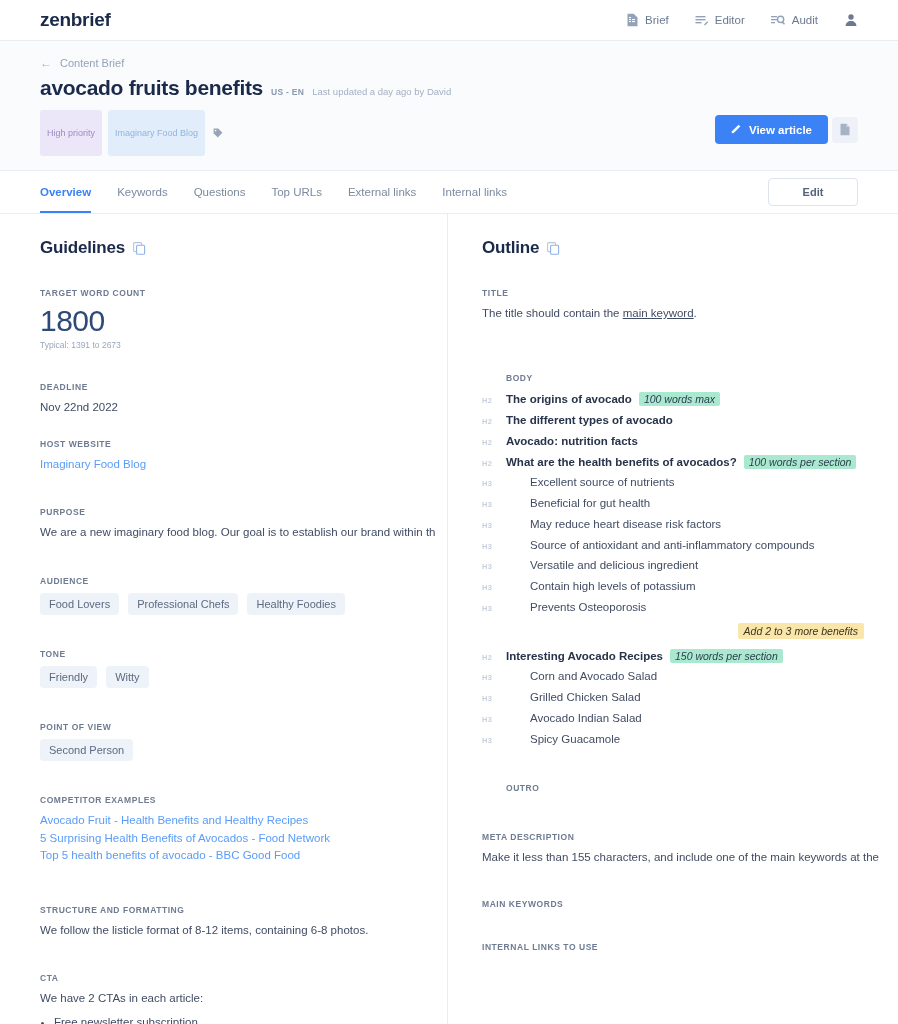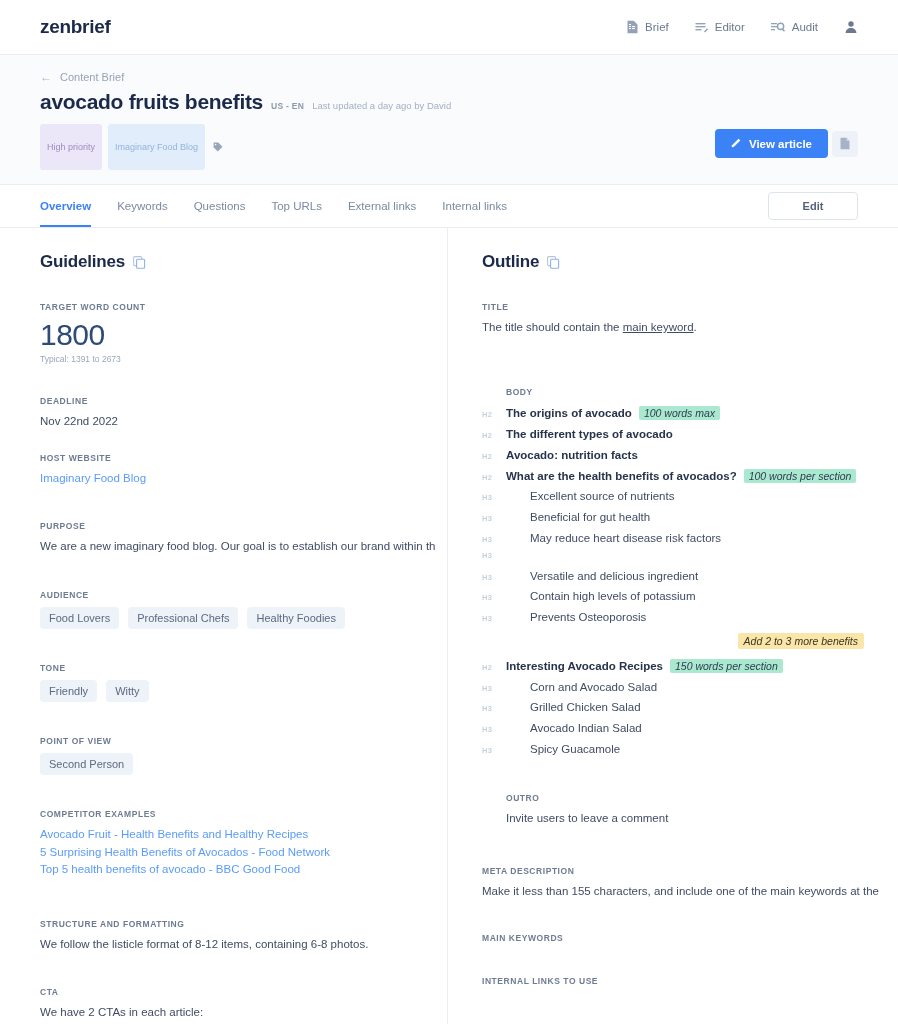--- a/index.html
+++ b/index.html
@@ -7,21 +7,21 @@
     width: 898px;
     background: #ffffff;
     font-family: "Liberation Sans", "DejaVu Sans", sans-serif;
     color: #2f3b52;
     -webkit-font-smoothing: antialiased;
   }
   body { width: 898px; overflow-x: hidden; }
 
   
   .topnav {
-    height: 55px;
+    height: 41px;
     background: #ffffff;
     border-bottom: 1px solid #e9edf3;
     display: flex;
     align-items: center;
     padding: 0 40px 0 40px;
   }
   .logo {
     font-size: 19px;
     font-weight: 700;
     color: #1b2a4a;
@@ -579,20 +579,21 @@
         <div class="o-row">
           <span class="o-tagcol">H3</span>
           <span class="o-h3">Beneficial for gut health</span>
         </div>
         <div class="o-row">
           <span class="o-tagcol">H3</span>
           <span class="o-h3">May reduce heart disease risk factors</span>
         </div>
         <div class="o-row">
           <span class="o-tagcol">H3</span>
+          <span class="o-h3">Source of antioxidant and anti-inflammatory compounds</span>
         </div>
         <div class="o-row">
           <span class="o-tagcol">H3</span>
           <span class="o-h3">Versatile and delicious ingredient</span>
         </div>
         <div class="o-row">
           <span class="o-tagcol">H3</span>
           <span class="o-h3">Contain high levels of potassium</span>
         </div>
         <div class="o-row">
@@ -626,21 +627,20 @@
           <span class="o-tagcol">H3</span>
           <span class="o-h3">Spicy Guacamole</span>
         </div>
       </div>
     </div>
 
     <div class="gap-sm"></div>
 
     <div class="o-field" style="padding-left:24px">
       <div class="o-label">OUTRO</div>
-      <div class="o-text">Invite users to leave a comment</div>
     </div>
 
     <div class="gap-md"></div>
 
     <div class="o-field">
       <div class="o-label">META DESCRIPTION</div>
       <div class="o-text nowrap">Make it less than 155 characters, and include one of the main keywords at the</div>
     </div>
 
     <div class="gap-sm"></div>

